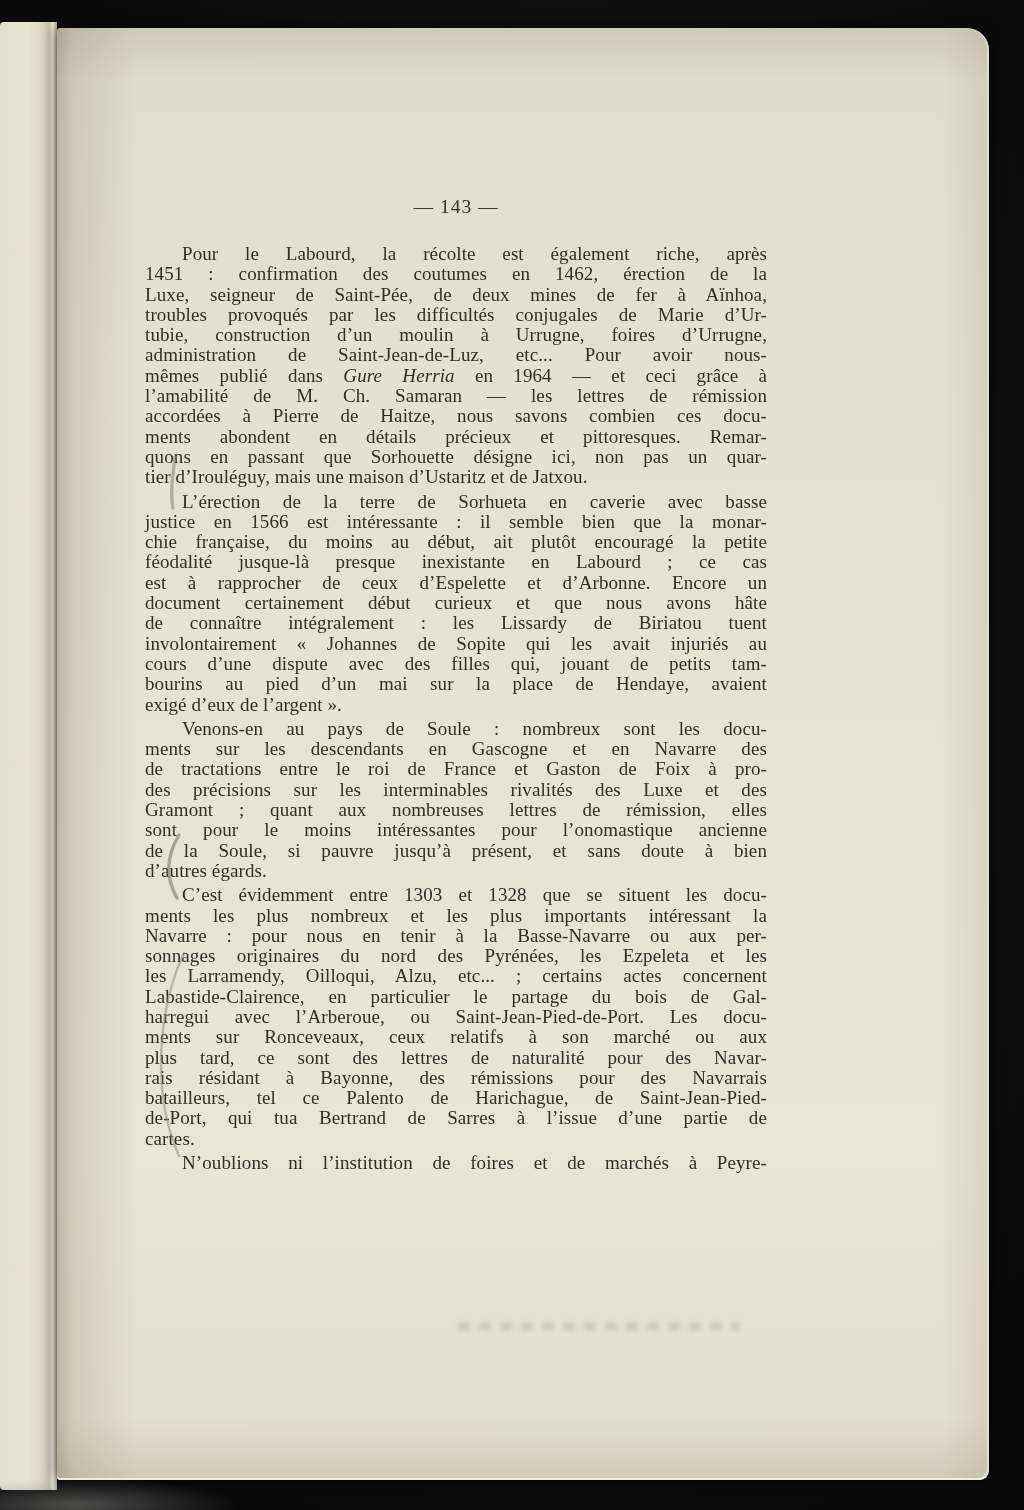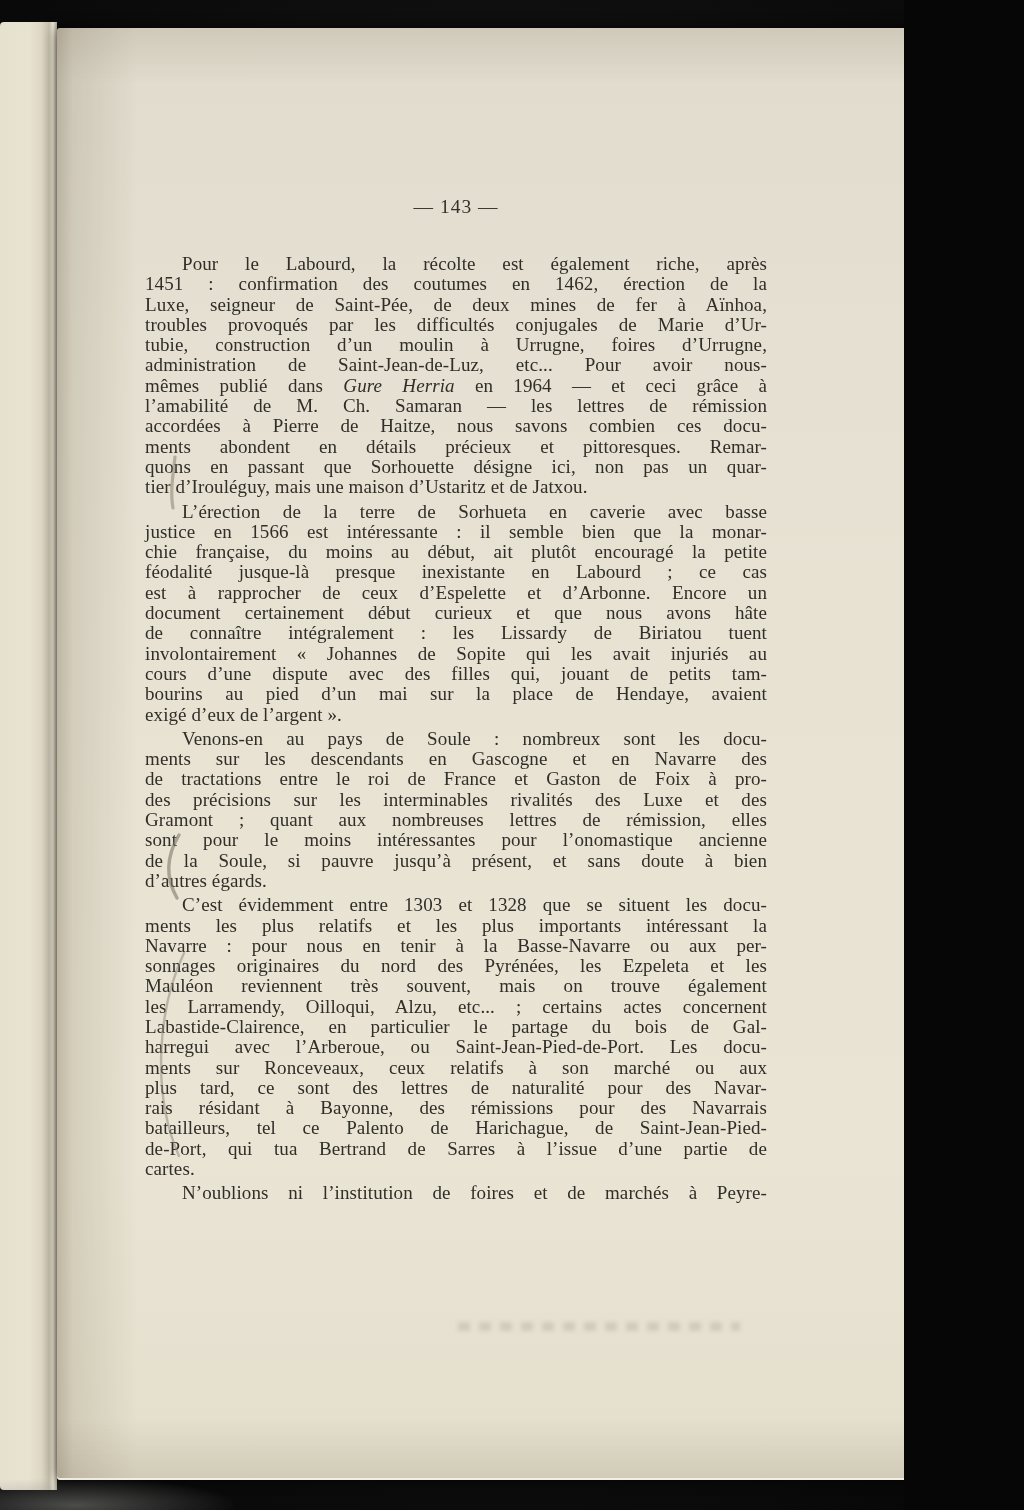--- a/index.html
+++ b/index.html
@@ -1,18 +1,18 @@
 <!DOCTYPE html>
 <html><head>
 <meta charset="utf-8">
 <title>scan</title>
 <style>
   html,body{margin:0;padding:0;background:#060606;}
   .scene{
-    position:relative;width:904px;height:1510px;overflow:hidden;
+    position:relative;width:1024px;height:1510px;overflow:hidden;
     background-color:#0b0b0b;
     background-image:radial-gradient(ellipse at 55% 42%, #171717 0%, #0e0e0e 55%, #070707 95%);
     font-family:"Liberation Serif","DejaVu Serif",serif;
   }
   
   .prev-page-edge{
     position:absolute;left:0;top:22px;width:57px;height:1468px;
     background:linear-gradient(90deg,#e6e0cf 0%,#e8e2d1 50%,#ded7c5 72%,#c8c1ad 86%,#f0ead9 93%,#b3ac97 100%);
     border-radius:4px 0 0 4px;
   }
@@ -31,21 +31,21 @@
       linear-gradient(90deg, rgba(95,80,55,0.30) 0px, rgba(95,80,55,0.14) 16px, rgba(95,80,55,0.0) 80px),
       linear-gradient(180deg, rgba(110,100,75,0.14) 0px, rgba(110,100,75,0.0) 55px),
       linear-gradient(270deg, rgba(140,130,105,0.16) 0px, rgba(140,130,105,0.0) 46px),
       linear-gradient(0deg, rgba(125,115,90,0.18) 0px, rgba(125,115,90,0.0) 60px);
   }
   .page-number{
     position:absolute;left:88px;top:168px;width:622px;
     text-align:center;font-size:19.5px;color:#33312b;letter-spacing:1px;
   }
   .text-block{
-    position:absolute;left:88px;top:226px;width:622px;
+    position:absolute;left:88px;top:216px;width:622px;
     color:#302e28;font-size:19px;
   }
   .para{margin:0 0 4px 0;}
   .line{
     height:20.3px;line-height:20.3px;
     text-align:justify;text-align-last:justify;
     white-space:normal;overflow:visible;
     letter-spacing:0.1px;
   }
   .line.end{text-align-last:left;}
@@ -108,24 +108,23 @@
           <div class="line"><span>ments sur les descendants en Gascogne et en Navarre des</span></div>
           <div class="line"><span>de tractations entre le roi de France et Gaston de Foix à pro-</span></div>
           <div class="line"><span>des précisions sur les interminables rivalités des Luxe et des</span></div>
           <div class="line"><span>Gramont ; quant aux nombreuses lettres de rémission, elles</span></div>
           <div class="line"><span>sont pour le moins intéressantes pour l’onomastique ancienne</span></div>
           <div class="line"><span>de la Soule, si pauvre jusqu’à présent, et sans doute à bien</span></div>
           <div class="line end"><span>d’autres égards.</span></div>
         </div>
         <div class="para">
           <div class="line indent"><span>C’est évidemment entre 1303 et 1328 que se situent les docu-</span></div>
-          <div class="line"><span>ments les plus relatifs et les plus importants intéressant la</span></div>
+          <div class="line"><span>ments les plus nombreux et les plus importants intéressant la</span></div>
           <div class="line"><span>Navarre : pour nous en tenir à la Basse-Navarre ou aux per-</span></div>
           <div class="line"><span>sonnages originaires du nord des Pyrénées, les Ezpeleta et les</span></div>
-          <div class="line"><span>Mauléon reviennent très souvent, mais on trouve également</span></div>
           <div class="line"><span>les Larramendy, Oilloqui, Alzu, etc... ; certains actes concernent</span></div>
           <div class="line"><span>Labastide-Clairence, en particulier le partage du bois de Gal-</span></div>
           <div class="line"><span>harregui avec l’Arberoue, ou Saint-Jean-Pied-de-Port. Les docu-</span></div>
           <div class="line"><span>ments sur Ronceveaux, ceux relatifs à son marché ou aux</span></div>
           <div class="line"><span>plus tard, ce sont des lettres de naturalité pour des Navar-</span></div>
           <div class="line"><span>rais résidant à Bayonne, des rémissions pour des Navarrais</span></div>
           <div class="line"><span>batailleurs, tel ce Palento de Harichague, de Saint-Jean-Pied-</span></div>
           <div class="line"><span>de-Port, qui tua Bertrand de Sarres à l’issue d’une partie de</span></div>
           <div class="line end"><span>cartes.</span></div>
         </div>

